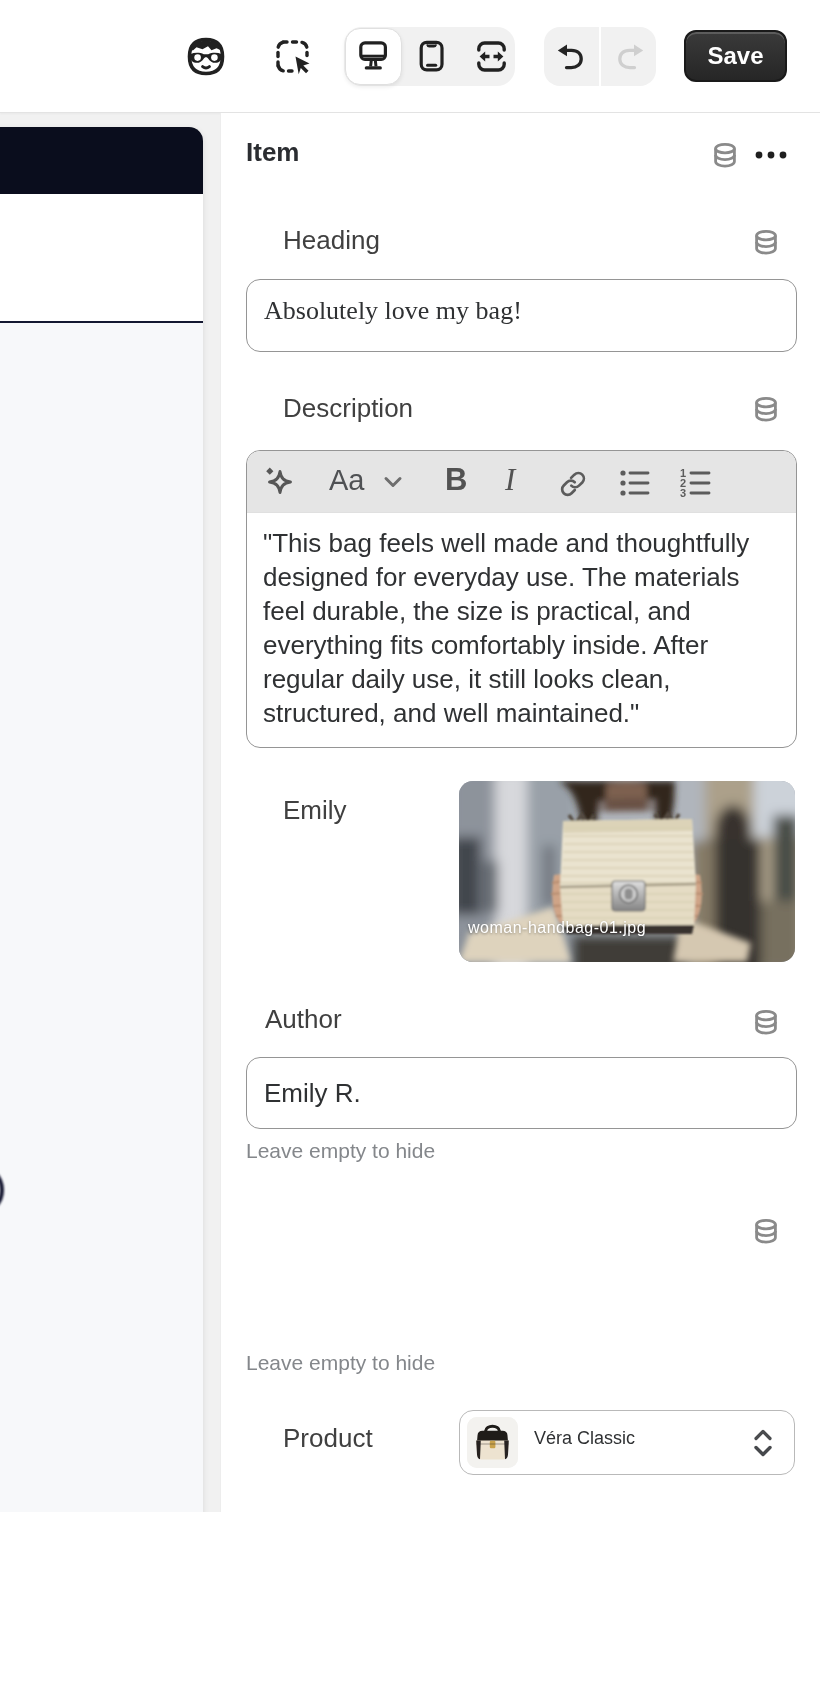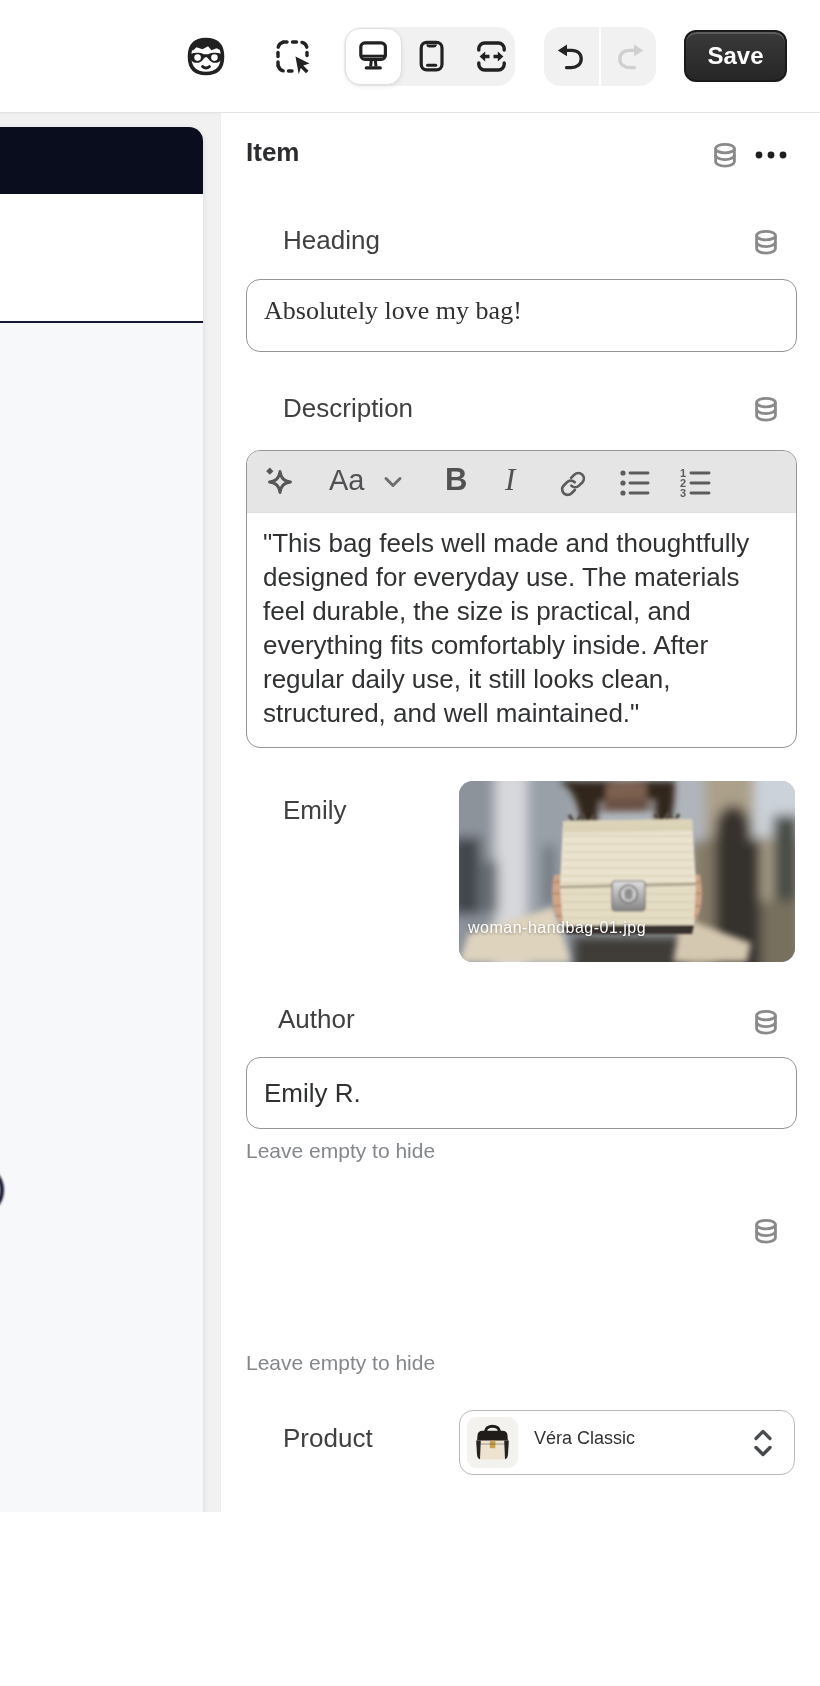--- a/index.html
+++ b/index.html
@@ -212,21 +212,21 @@
           <path d="M101 106 L237 103" stroke="#a59c86" stroke-width="2.6"></path>
           <rect x="153" y="100" width="33" height="30" rx="3.5" fill="url(#claspg)"></rect>
           <rect x="153" y="100" width="33" height="30" rx="3.5" fill="none" stroke="#6f6f6f" stroke-width="1.2"></rect>
           <circle cx="169.5" cy="113" r="8.8" fill="#cfcfcf" stroke="#757575" stroke-width="1.8"></circle>
           <rect x="165.6" y="107.5" width="8" height="11" rx="3.6" fill="#8f8f8f"></rect>
         </g>
       </svg>
       <div style="position:absolute;left:9px;top:138px;color:#fff;font-size:16px;font-weight:normal;letter-spacing:0.5px;text-shadow:0 1px 3px rgba(0,0,0,0.4);">woman-handbag-01.jpg</div>
     </div>
 
-    <div class="abs label" style="left:20px;top:891px;">Author</div>
+    <div class="abs label" style="left:7px;top:891px;">Author</div>
     <svg class="abs" style="left:531px;top:895px;" width="28" height="28" viewBox="0 0 28 28">
         <use href="#db"></use>
       </svg>
     <div class="abs input" style="left:25px;top:944px;width:551px;height:72px;">
       <div class="itext" style="margin:20px 0 0 17px;">Emily R.</div>
     </div>
     <div class="abs helper" style="left:25px;top:1026px;">Leave empty to hide</div>
 
     <svg class="abs" style="left:531px;top:1104px;" width="28" height="28" viewBox="0 0 28 28">
         <use href="#db"></use>

